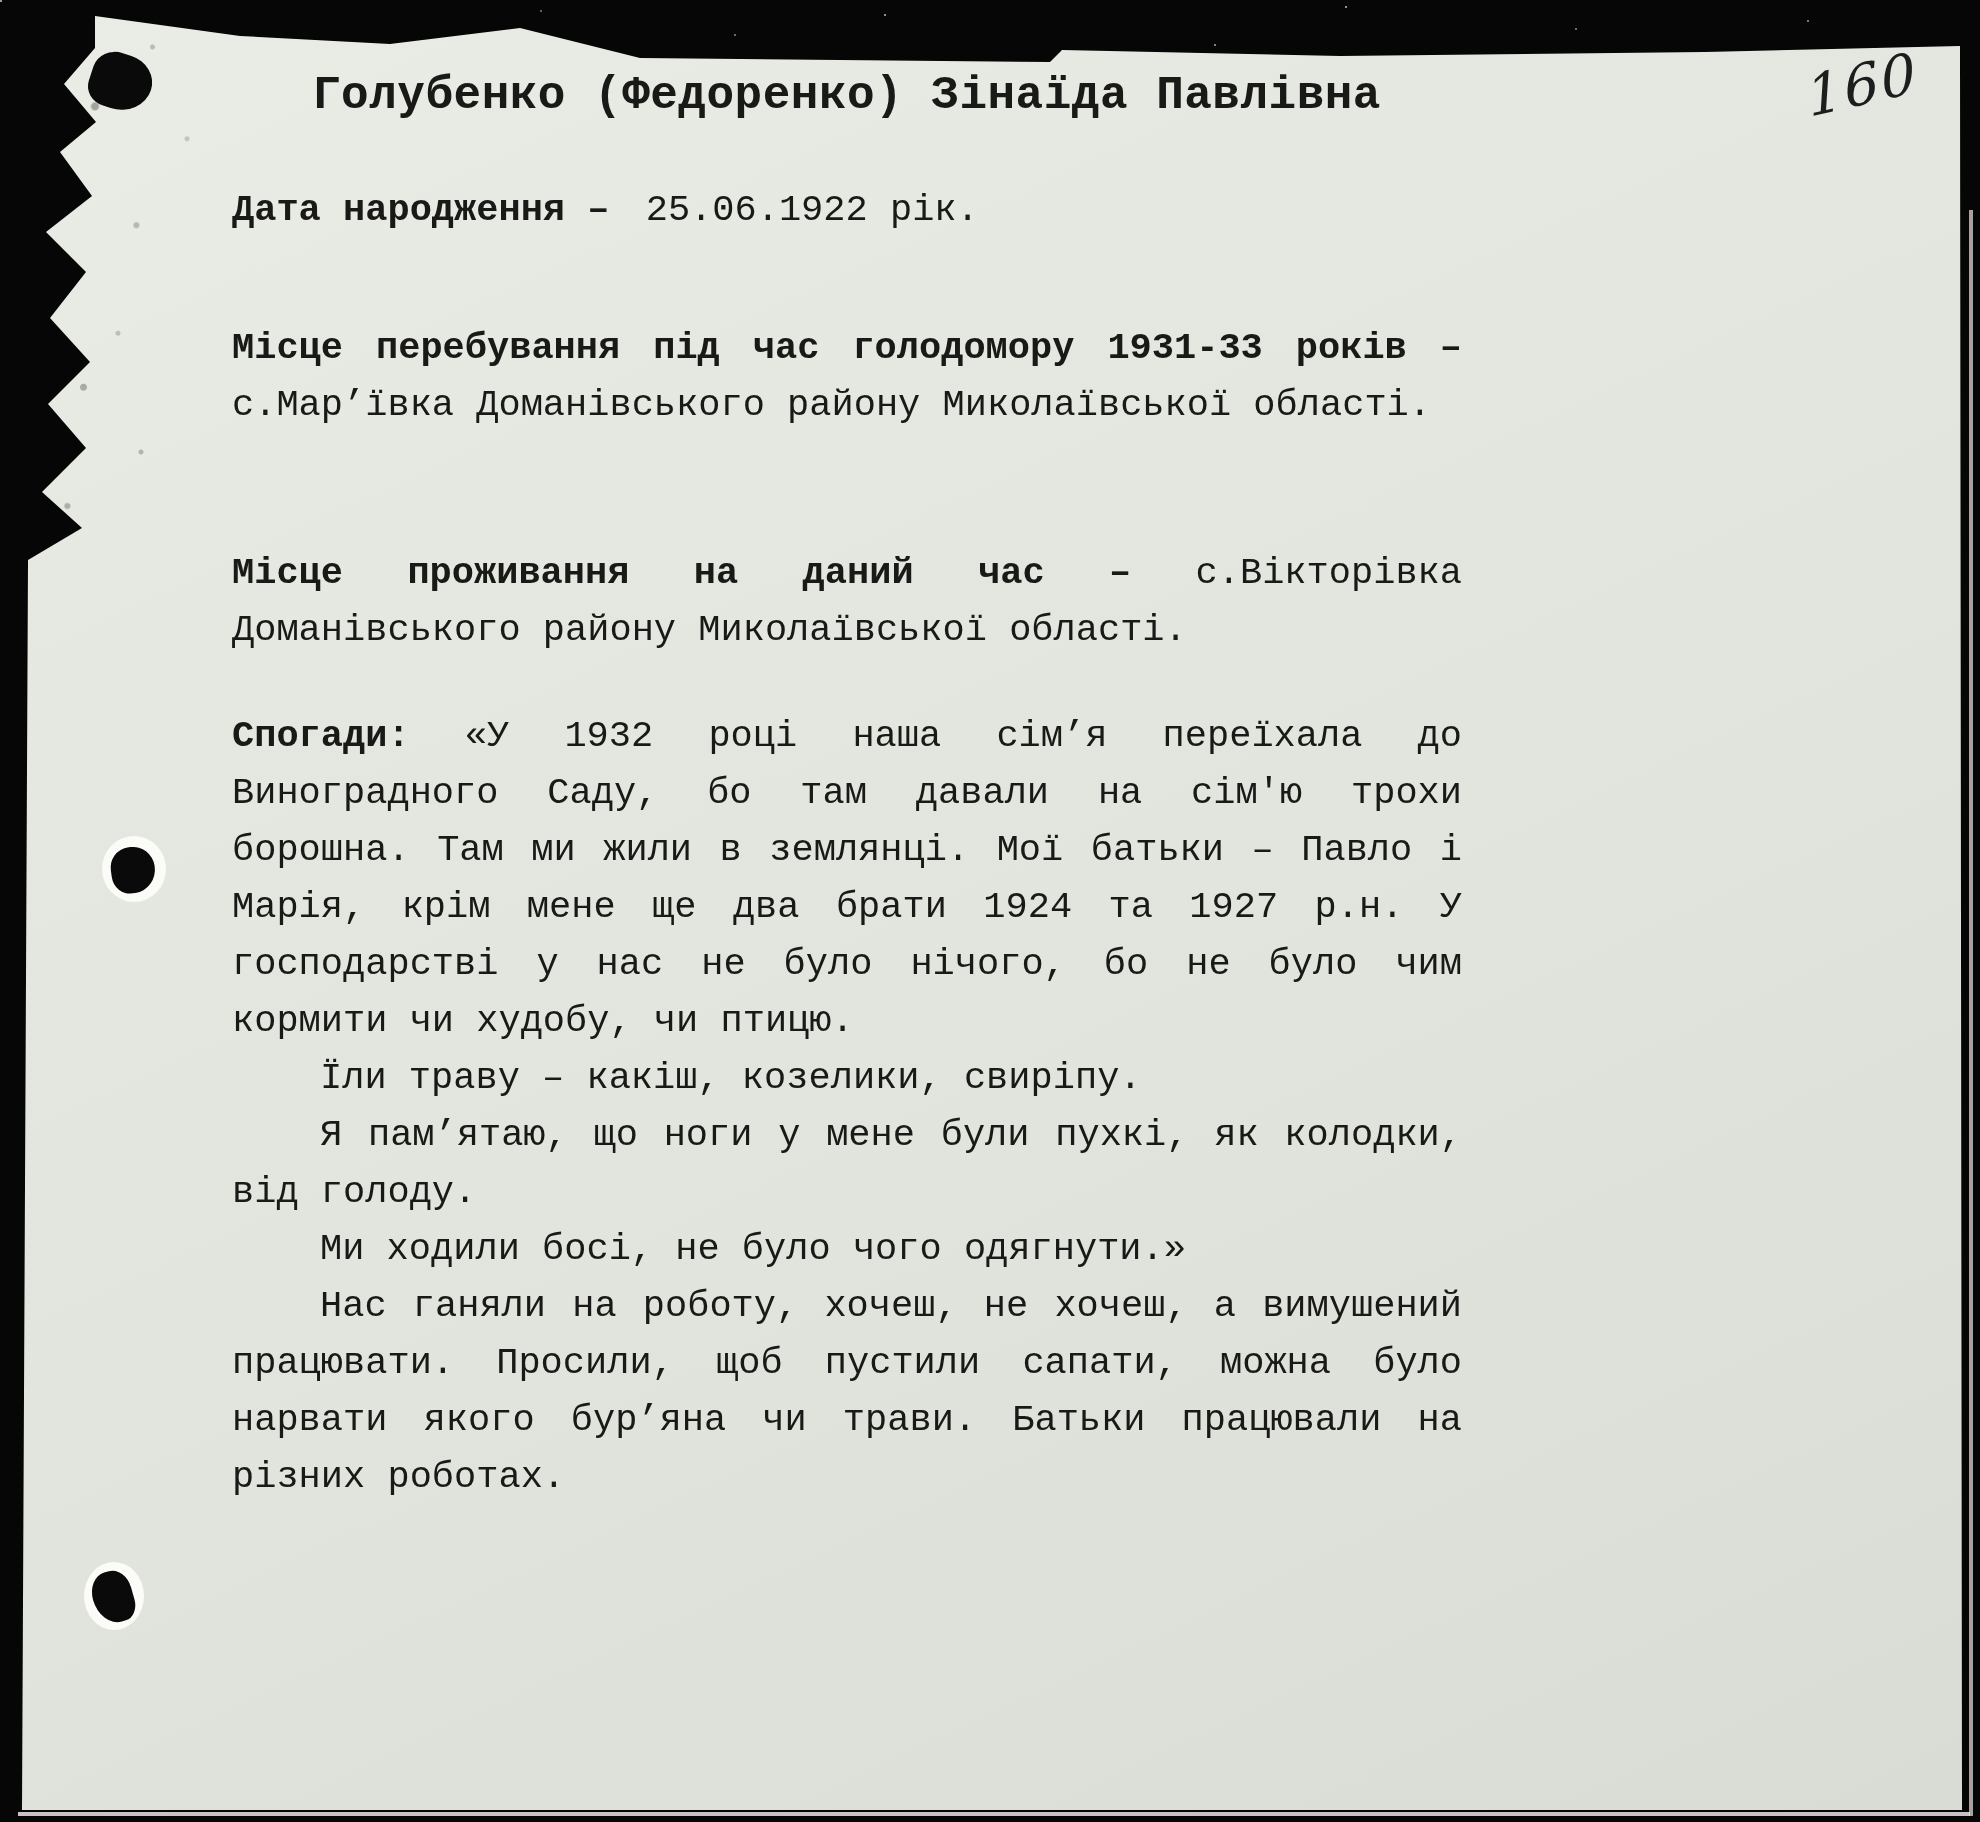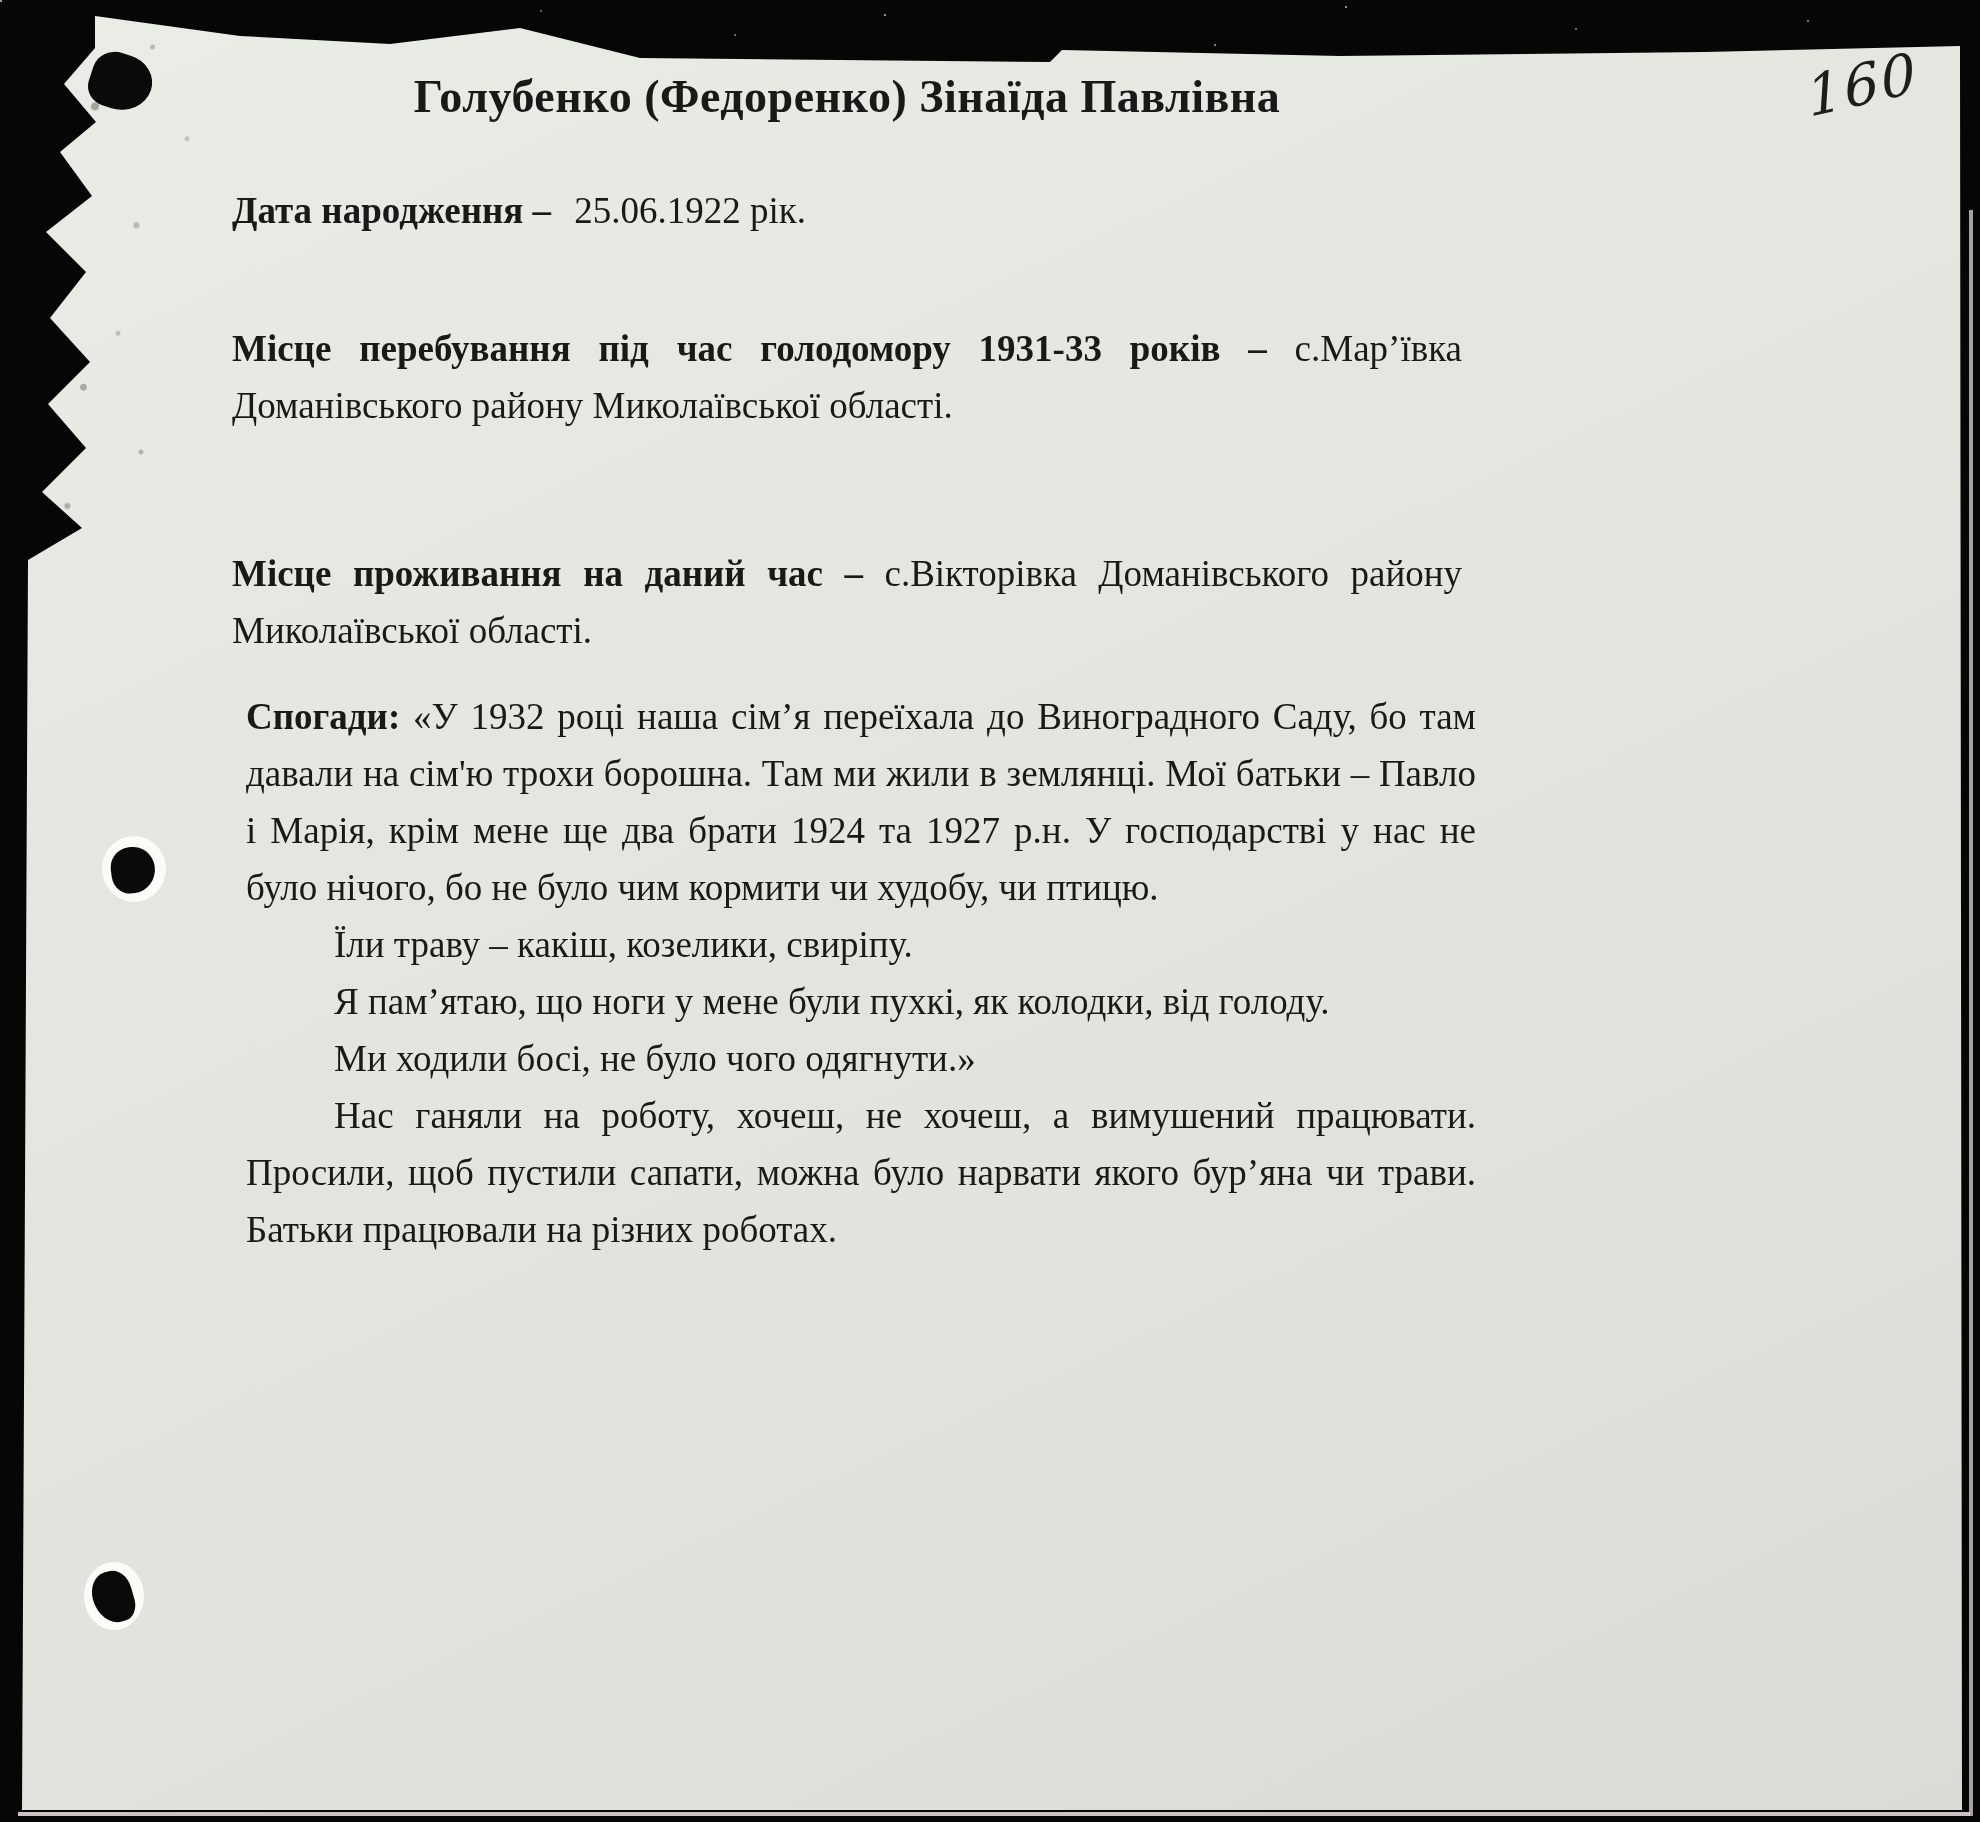--- a/index.html
+++ b/index.html
@@ -101,20 +101,21 @@
   .hole3 .ring { left: 0; top: 0; width: 60px; height: 68px; }
   .hole3 .punch {
     left: 9px; top: 9px; width: 40px; height: 52px;
     border-radius: 52% 48% 40% 62%;
     transform: rotate(-16deg);
   }
   .content {
     position: absolute;
     left: 226px; top: 0; width: 1230px; height: 1812px;
     color: #191917;
+    font-family: Liberation Mono, monospace;
   }
   .doc-title {
     position: absolute;
     left: 0; top: 70px; width: 100%;
     text-align: center;
     font-size: 46px;
     font-weight: 700;
     letter-spacing: 0.5px;
   }
   .page-number {
@@ -132,21 +133,21 @@
     left: 0; width: 1230px;
     font-size: 37px;
     line-height: 57px;
     text-align: justify;
   }
   .para .lbl { font-weight: 700; }
   .p-birth { top: 182px; }
   .p-birth .val { margin-left: 14px; }
   .p-famine { top: 320px; }
   .p-now { top: 535px; margin-top: 10px; }
-  .p-mem { top: 688px; margin-left: 14px; }
+  .p-mem { top: 708px; }
   .mem-sub { text-indent: 88px; }
 </style>
 </head>
 <body>
 
 <div class="stage">
 
   <div class="dust"></div>
   <div class="edge-bottom"></div>
   <div class="edge-right"></div>

